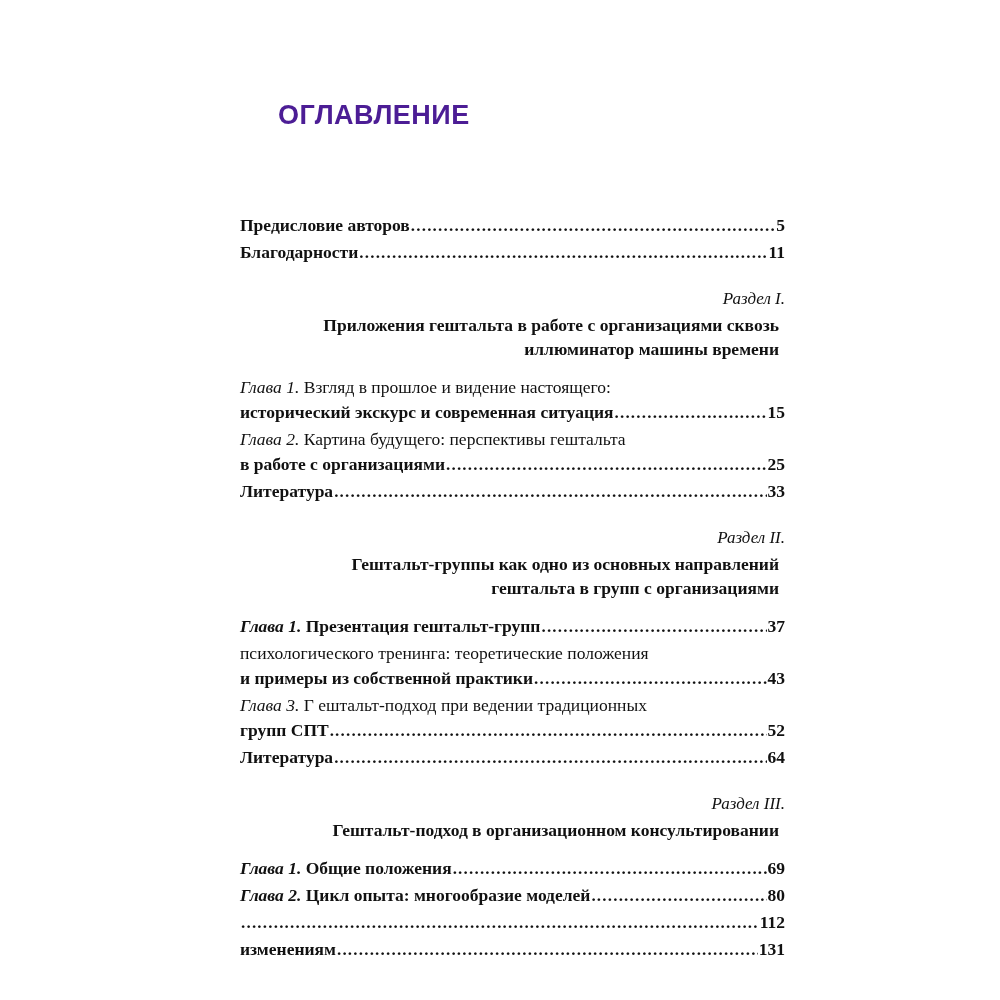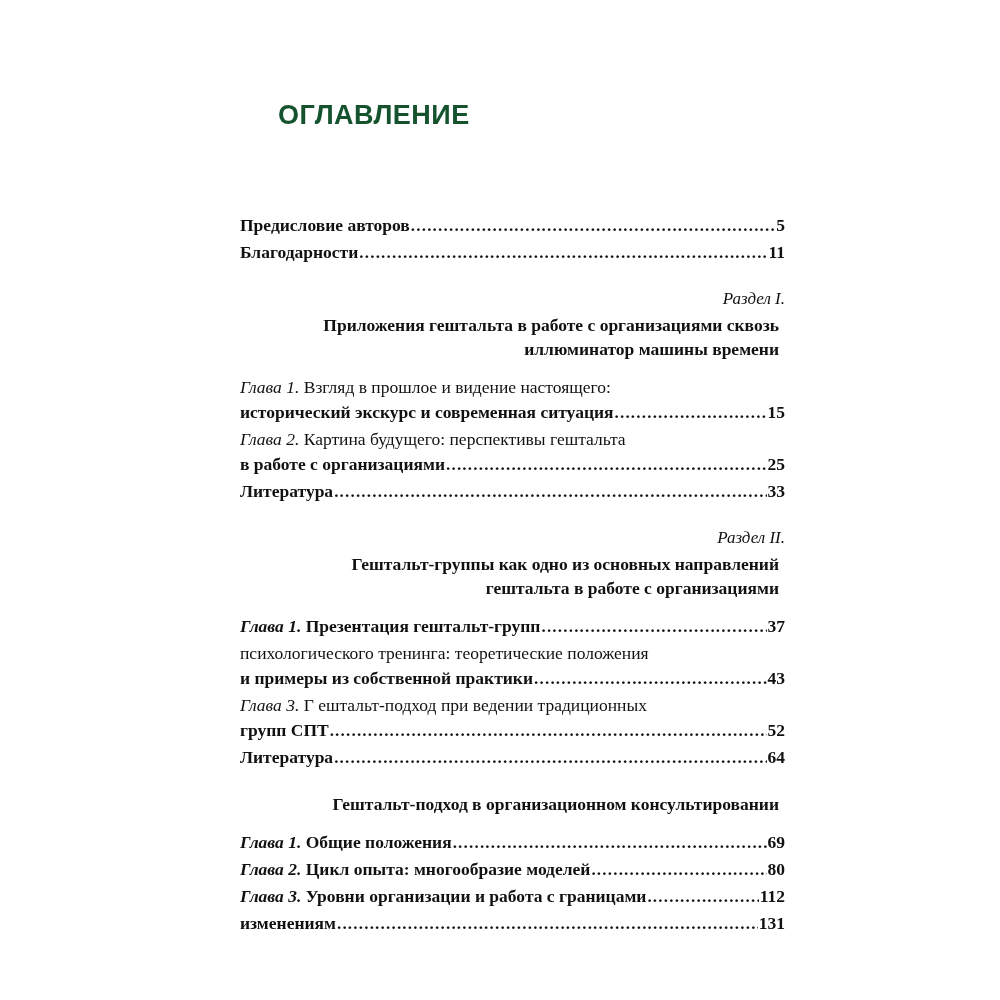--- a/index.html
+++ b/index.html
@@ -24,21 +24,21 @@
     position: absolute;
     left: 240px;
     top: 100px;
     width: 545px;
   }
   .toc-title {
     font-family: "Liberation Sans", sans-serif;
     font-weight: bold;
     font-size: 27px;
     letter-spacing: 0.5px;
-    color: #14532d;
+    color: #4c1d95;
     margin: 0 0 82px 38px;
   }
   .entry {
     display: block;
     font-size: 17.5px;
     line-height: 25px;
     margin-bottom: 2px;
     white-space: nowrap;
     position: relative;
   }
@@ -150,21 +150,21 @@
           <span class="label">Литература</span>
           <span class="dots">........................................................................................................................................</span>
           <span class="page-num">33</span>
         </span>
       </div>
     </div>
 
     <div class="section-head">
       <span class="roman">Раздел II.</span>
       <span class="stitle">Гештальт-группы как одно из основных направлений</span>
-      <span class="stitle">гештальта в работе с организациями</span>
+      <span class="stitle">гештальта в групп с организациями</span>
     </div>
 
     <div class="block">
       <div class="entry">
         <span class="leadwrap">
           <span class="label"><span style="font-style:italic">Глава 1.</span><span> Презентация гештальт-групп</span></span>
           <span class="dots">........................................................................................................................................</span>
           <span class="page-num">37</span>
         </span>
       </div>
@@ -194,20 +194,21 @@
       <div class="entry">
         <span class="leadwrap">
           <span class="label">Литература</span>
           <span class="dots">........................................................................................................................................</span>
           <span class="page-num">64</span>
         </span>
       </div>
     </div>
 
     <div class="section-head">
+      <span class="roman">Раздел III.</span>
       <span class="stitle">Гештальт-подход в организационном консультировании</span>
     </div>
 
     <div class="block">
       <div class="entry">
         <span class="leadwrap">
           <span class="label"><span style="font-style:italic">Глава 1.</span><span> Общие положения</span></span>
           <span class="dots">........................................................................................................................................</span>
           <span class="page-num">69</span>
         </span>
@@ -216,21 +217,20 @@
       <div class="entry">
         <span class="leadwrap">
           <span class="label"><span style="font-style:italic">Глава 2.</span><span> Цикл опыта: многообразие моделей</span></span>
           <span class="dots">........................................................................................................................................</span>
           <span class="page-num">80</span>
         </span>
       </div>
 
       <div class="entry">
         <span class="leadwrap">
-          <span class="label"><span style="font-style:italic">Глава 3.</span><span> Уровни организации и работа с границами</span></span>
           <span class="dots">........................................................................................................................................</span>
           <span class="page-num">112</span>
         </span>
       </div>
 
       <div class="entry">
         <span class="leadwrap">
           <span class="label">изменениям</span>
           <span class="dots">........................................................................................................................................</span>
           <span class="page-num">131</span>

